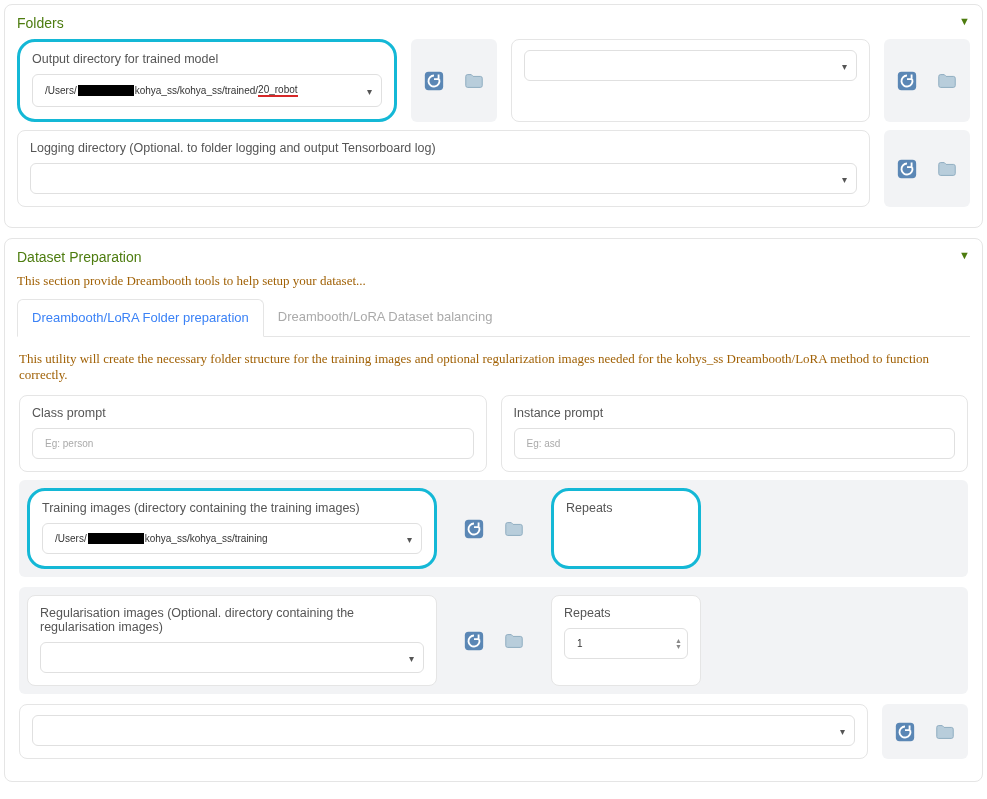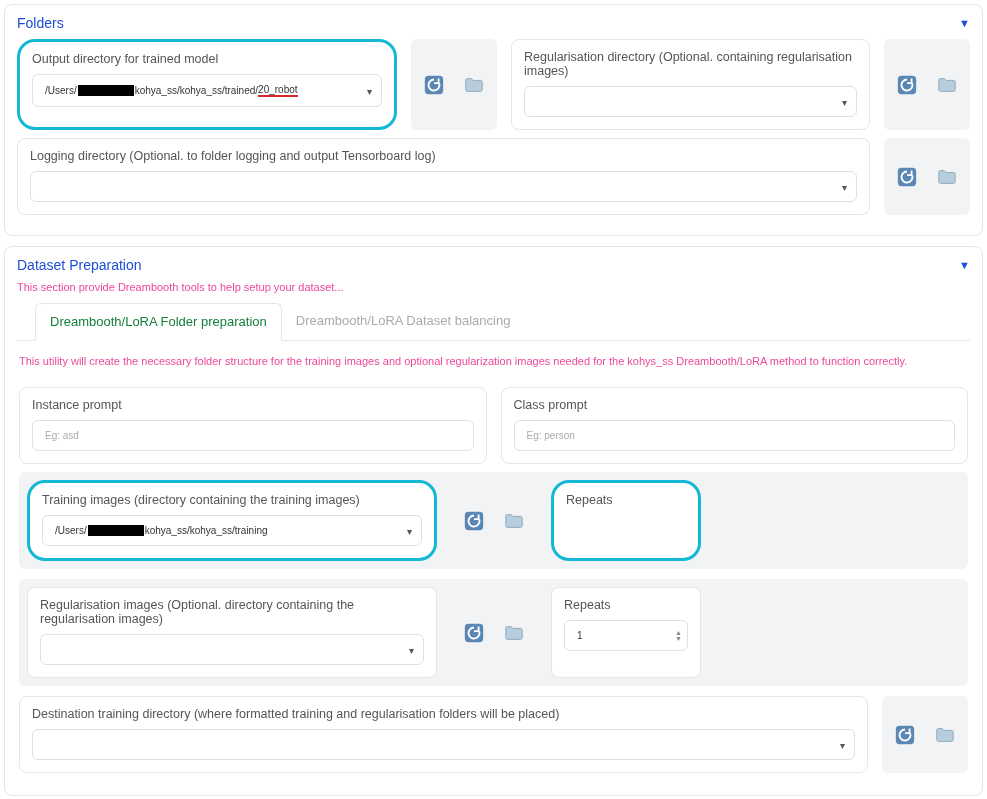--- a/index.html
+++ b/index.html
@@ -1,39 +1,39 @@
 <!DOCTYPE html>
 <html><head>
 <meta charset="utf-8">
 <style>
 * { box-sizing: border-box; margin: 0; padding: 0; }
 body { font-family: -apple-system, BlinkMacSystemFont, "Segoe UI", Arial, sans-serif; background: #fff; color: #333; font-size: 13px; padding: 4px; }
 .panel { border: 1px solid #e5e5e5; border-radius: 8px; margin-bottom: 10px; padding: 10px 12px 12px; }
-.panel-header { display: flex; justify-content: space-between; align-items: center; font-size: 14px; color: #1d4ed8; margin-bottom: 8px; cursor: pointer; }
+.panel-header { display: flex; justify-content: space-between; align-items: flex-start; font-size: 14px; color: #4d7c0f; margin-bottom: 8px; cursor: pointer; }
 .panel-header .caret { font-size: 11px; }
-.subtext { color: #ec4899; font-size: 11px; margin-bottom: 10px; }
+.subtext { color: #a16207; font-size: 13px; margin-bottom: 10px; font-family: Liberation Serif, serif; }
 .row { display: flex; gap: 14px; margin-bottom: 8px; align-items: stretch; }
 .field-block { border: 1px solid #e5e5e5; border-radius: 8px; padding: 10px 12px 12px; flex: 1; min-width: 0; }
 .field-label { font-size: 12.5px; color: #555; margin-bottom: 8px; display: block; }
 .select-wrap { position: relative; }
 .select-input, .text-input, .num-input {
   width: 100%; border: 1px solid #e0e0e0; border-radius: 6px; padding: 9px 28px 9px 12px;
   font-size: 10px; background: #fff; color: #333; outline: none;
 }
 .text-input::placeholder, .select-input::placeholder { color: #aaa; }
 .dd-caret { position: absolute; right: 10px; top: 50%; transform: translateY(-50%); font-size: 10px; color: #555; pointer-events: none; }
 .icon-col { display: flex; align-items: center; gap: 6px; background: #f2f3f5; border-radius: 6px; padding: 6px; }
 .icon-btn { width: 34px; height: 34px; border: none; background: transparent; display: flex; align-items: center; justify-content: center; cursor: pointer; border-radius: 4px; }
 .icon-btn svg { width: 22px; height: 22px; }
 .highlight { border: 3px solid #14b8d6; border-radius: 18px; }
 .redact { display: inline-block; background: #000; width: 56px; height: 11px; vertical-align: middle; margin: 0 1px; }
 .redline { display: inline-block; border-bottom: 2px solid #d62828; padding-bottom: 0; }
 .tabs { border-bottom: 1px solid #e5e5e5; display: flex; margin-bottom: 12px; }
 .tab { padding: 10px 14px; font-size: 13px; color: #aaa; cursor: pointer; border-bottom: 2px solid transparent; }
-.tab.active { color: #15803d; border: 1px solid #e5e5e5; border-bottom: 1px solid #fff; border-radius: 6px 6px 0 0; margin-bottom: -1px; background: #fff; margin-left: 18px; }
+.tab.active { color: #3b82f6; border: 1px solid #e5e5e5; border-bottom: 1px solid #fff; border-radius: 6px 6px 0 0; margin-bottom: -1px; background: #fff; }
 .gray-row { background: #f2f3f5; border-radius: 6px; padding: 8px; display: flex; gap: 20px; align-items: stretch; }
 .gray-row .field-block { background: #fff; }
 .gray-row .field-block.narrow { flex: 0 0 150px; }
 .gray-row .spacer { flex: 1; }
 .num-input { padding-right: 22px; }
 .spinner { position: absolute; right: 6px; top: 50%; transform: translateY(-50%); display: flex; flex-direction: column; font-size: 7px; color: #888; line-height: 6px; }
 .icon-col-inline { display: flex; align-items: center; gap: 6px; padding: 0; }
 .tab-body { padding: 2px 2px; }
 </style>
 </head>
@@ -68,21 +68,20 @@
           </svg>
       </button>
       <button class="icon-btn">
         <svg viewBox="0 0 24 24">
             <path d="M3 7a2 2 0 0 1 2-2h4l2 2h8a2 2 0 0 1 2 2v8a2 2 0 0 1-2 2H5a2 2 0 0 1-2-2z" fill="#b8cddb" stroke="#8aa8bd"></path>
           </svg>
       </button>
     </div>
 
     <div class="field-block">
-      <span class="field-label">Regularisation directory (Optional. containing regularisation images)</span>
       <div class="select-wrap">
         <input class="select-input" value="" style="">
         <span class="dd-caret">▾</span>
       </div>
     </div>
     <div class="icon-col">
       <button class="icon-btn">
         <svg viewBox="0 0 24 24">
             <rect x="2" y="2" width="20" height="20" rx="4" fill="#5b87b5"></rect>
             <path d="M12 6a6 6 0 1 0 5.7 4.2" stroke="#fff" stroke-width="2" fill="none"></path>
@@ -128,30 +127,30 @@
     <span class="caret">▼</span>
   </div>
   <div class="subtext">This section provide Dreambooth tools to help setup your dataset...</div>
 
   <div class="tabs">
     <div class="tab active">Dreambooth/LoRA Folder preparation</div>
     <div class="tab">Dreambooth/LoRA Dataset balancing</div>
   </div>
 
   <div class="tab-body">
-    <div class="subtext" style="margin-bottom:20px;">This utility will create the necessary folder structure for the training images and optional regularization images needed for the kohys_ss Dreambooth/LoRA method to function correctly.</div>
+    <div class="subtext" style="margin-bottom:12px;">This utility will create the necessary folder structure for the training images and optional regularization images needed for the kohys_ss Dreambooth/LoRA method to function correctly.</div>
 
     <div class="row">
+      <div class="field-block">
+        <span class="field-label">Class prompt</span>
+        <input class="text-input" placeholder="Eg: person" style="">
+      </div>
       <div class="field-block">
         <span class="field-label">Instance prompt</span>
         <input class="text-input" placeholder="Eg: asd" style="">
-      </div>
-      <div class="field-block">
-        <span class="field-label">Class prompt</span>
-        <input class="text-input" placeholder="Eg: person" style="">
       </div>
     </div>
 
     <div class="gray-row" style="margin-bottom:10px;">
       <div class="field-block highlight" style="flex:0 0 410px;">
         <span class="field-label">Training images (directory containing the training images)</span>
         <div class="select-wrap">
           <div class="select-input" style="display:flex;align-items:center;white-space:nowrap;overflow:hidden;">
             <span>/Users/</span>
               <span class="redact"></span>
@@ -210,21 +209,20 @@
               <span>▲</span>
               <span>▼</span>
             </span>
         </div>
       </div>
       <div class="spacer"></div>
     </div>
 
     <div class="row">
       <div class="field-block">
-        <span class="field-label">Destination training directory (where formatted training and regularisation folders will be placed)</span>
         <div class="select-wrap">
           <input class="select-input" value="" style="">
           <span class="dd-caret">▾</span>
         </div>
       </div>
       <div class="icon-col">
         <button class="icon-btn">
           <svg viewBox="0 0 24 24">
               <rect x="2" y="2" width="20" height="20" rx="4" fill="#5b87b5"></rect>
               <path d="M12 6a6 6 0 1 0 5.7 4.2" stroke="#fff" stroke-width="2" fill="none"></path>

